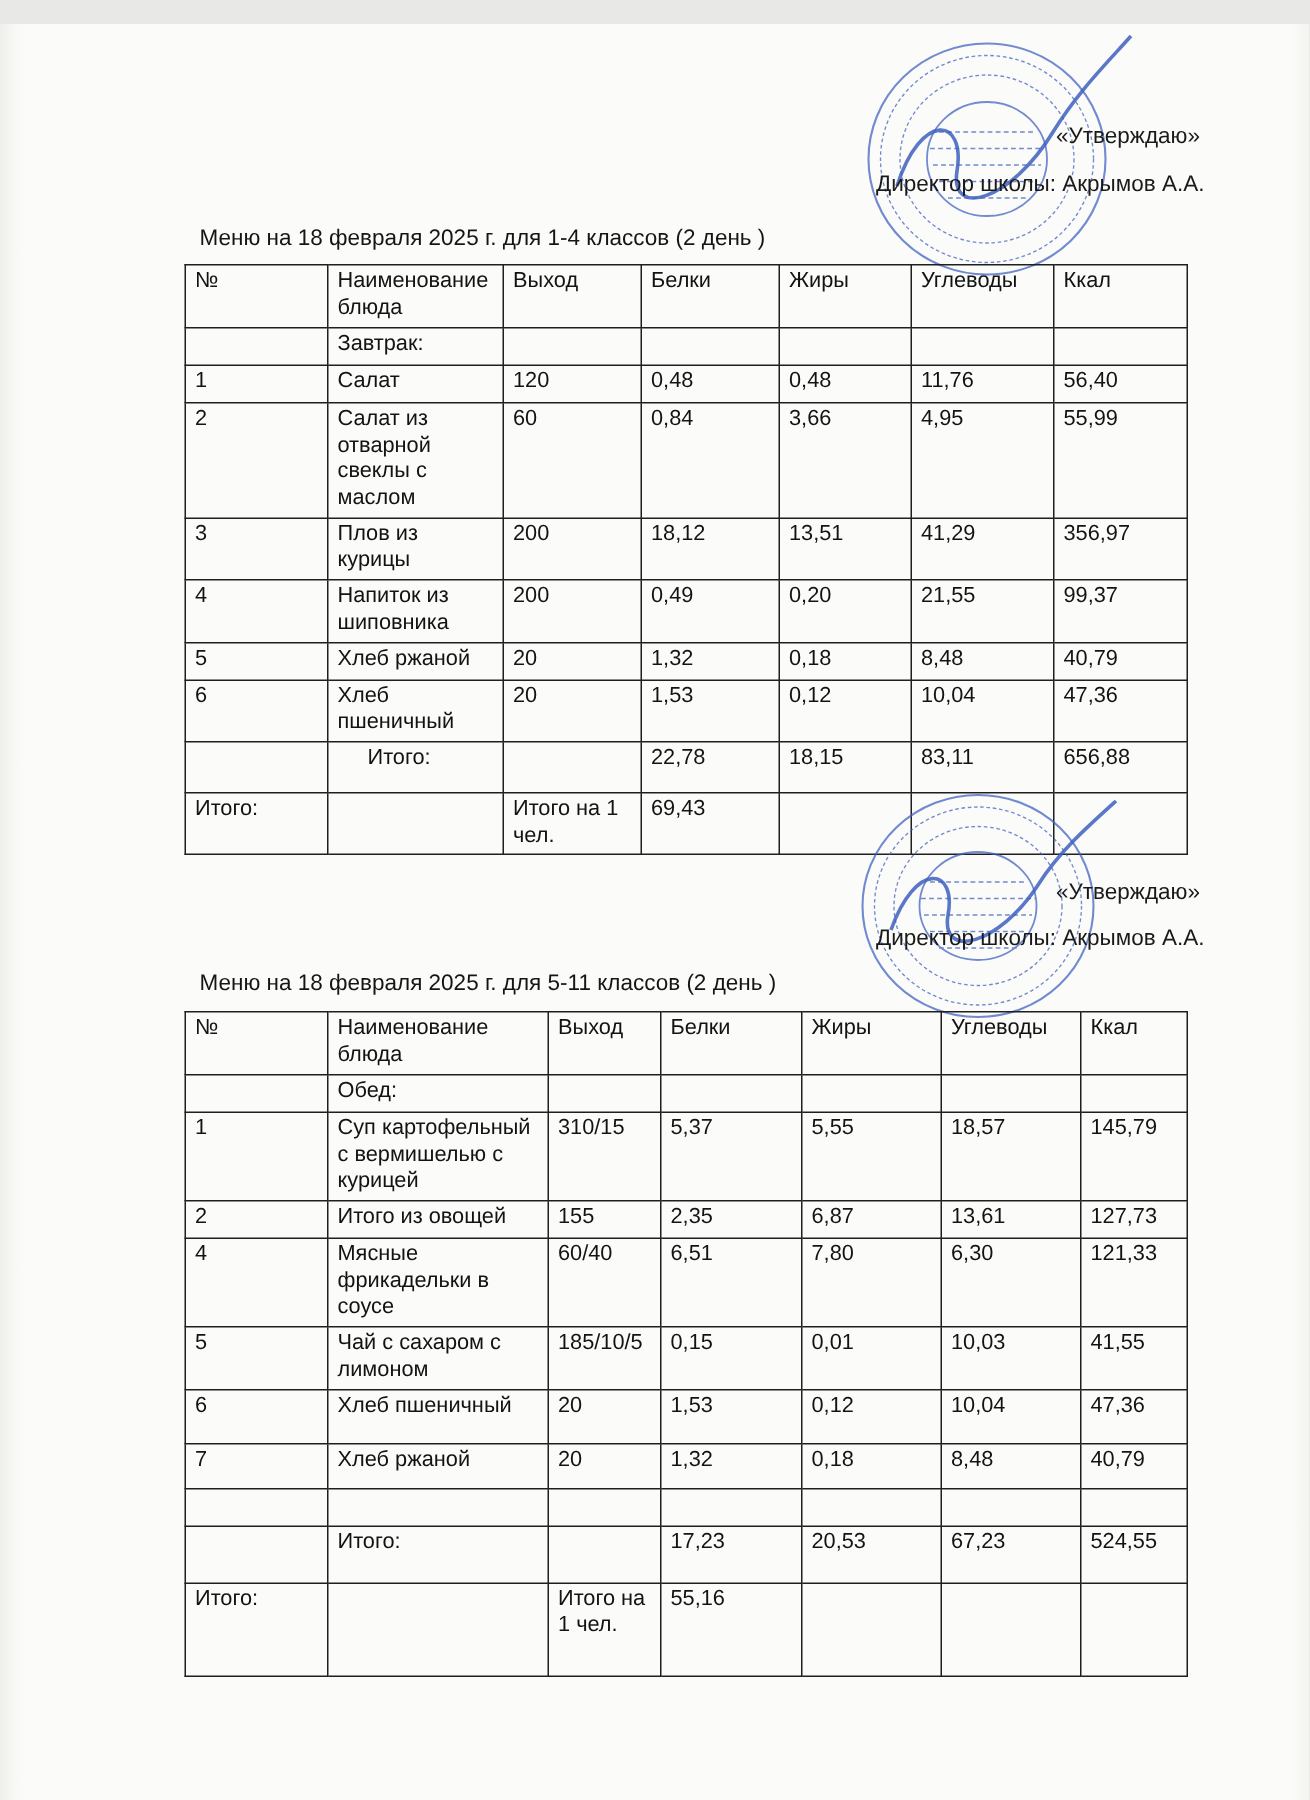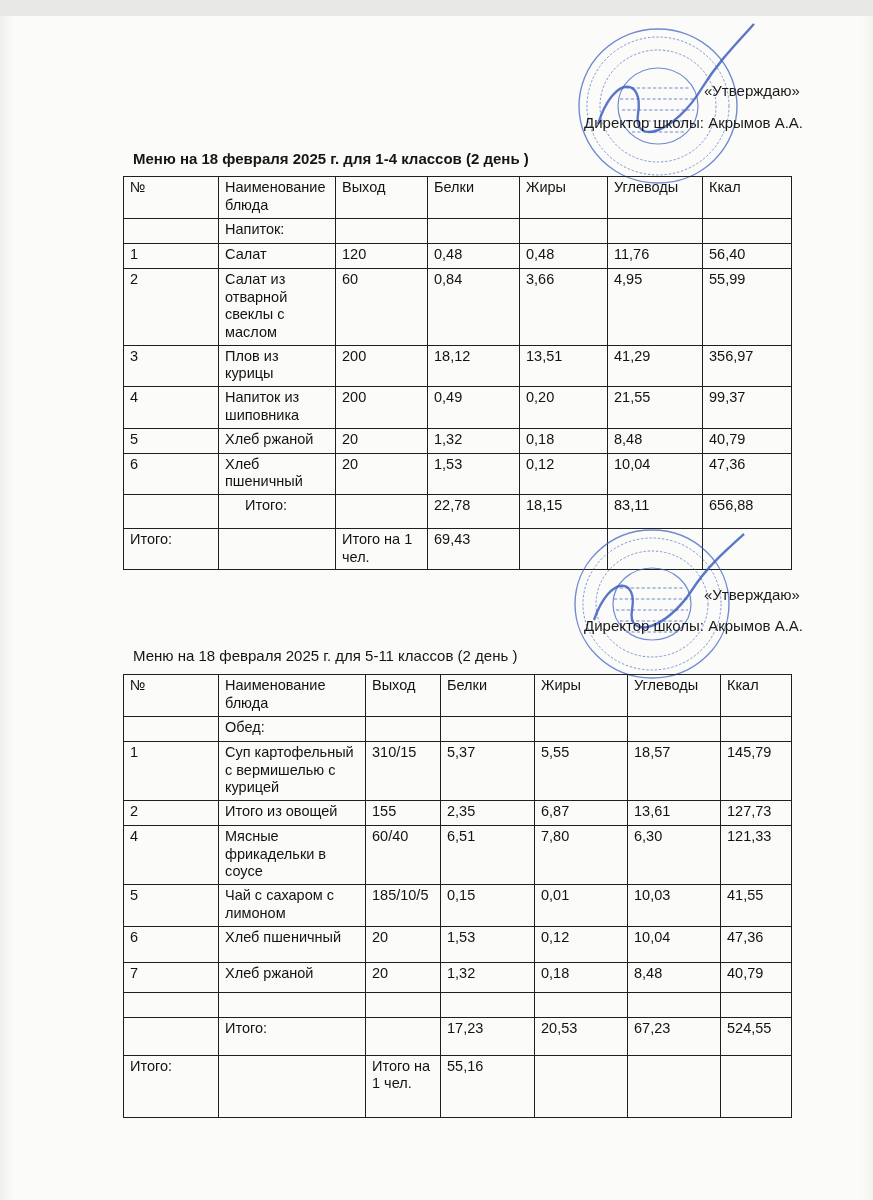--- a/index.html
+++ b/index.html
@@ -75,21 +75,21 @@
         <ellipse cx="102" cy="90" rx="40" ry="38" stroke-width="1.2"></ellipse>
         <path d="M70,72 h64 M64,83 h76 M66,94 h72 M70,105 h64 M76,116 h52" stroke-width="1.1" stroke-dasharray="3.2 2.2"></path>
       </g>
       <path d="M42,108 C58,58 88,62 82,98 C77,130 118,118 146,72 C162,46 180,28 198,8" fill="none" stroke="var(--stamp-color,#3d5fc0)" stroke-width="2.4" opacity="0.85"></path>
     </svg>
   </div>
 
   <div class="abs doc-line" style="left:704px;top:66px;">«Утверждаю»</div>
   <div class="abs doc-line" style="left:584px;top:98px;">Директор школы: Акрымов А.А.</div>
 
-  <div class="abs menu-title" style="left:133px;top:134px;font-weight:bold;">Меню  на   18  февраля  2025 г. для 1-4 классов (2 день )</div>
+  <div class="abs menu-title" style="left:133px;top:134px;">Меню  на   18  февраля  2025 г. для 1-4 классов (2 день )</div>
 
   <table class="menu" id="menu1" style="left:123px;top:160px;">
     <colgroup>
       <col class="c1">
         <col class="c2">
         <col class="c3">
         <col class="c4">
       <col class="c5">
         <col class="c6">
         <col class="c7">
@@ -101,21 +101,21 @@
           <th>Выход</th>
           <th>Белки</th>
           <th>Жиры</th>
           <th>Углеводы</th>
           <th>Ккал</th>
         </tr>
       </thead>
     <tbody>
         <tr>
           <td></td>
-          <td>Напиток:</td>
+          <td>Завтрак:</td>
           <td></td>
           <td></td>
           <td></td>
           <td></td>
           <td></td>
         </tr>
         <tr>
           <td>1</td>
           <td>Салат</td>
           <td>120</td>

